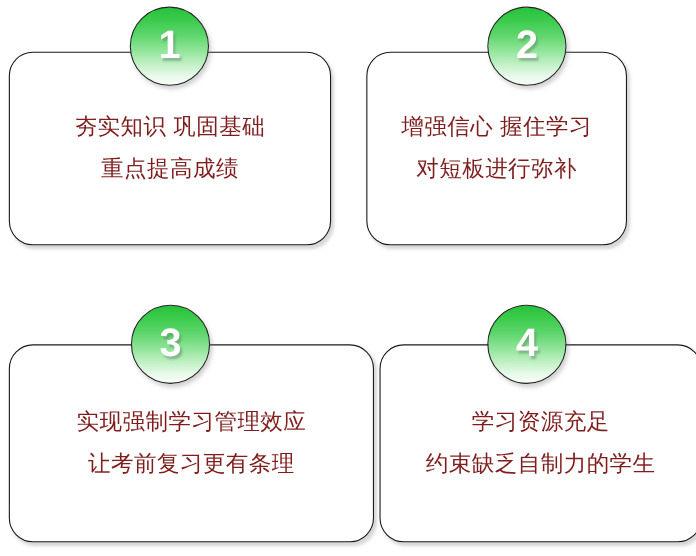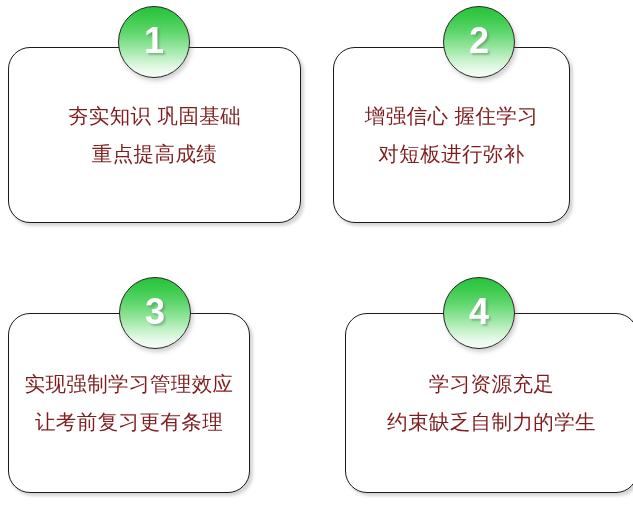--- a/index.html
+++ b/index.html
@@ -76,21 +76,21 @@
     color: #ffffff;
     line-height: 1;
     text-shadow: 2px 2px 2px rgba(90,120,95,0.45);
     transform: translateY(-1px);
     font-family: "Liberation Sans", "DejaVu Sans", sans-serif;
   }
 
   
   .card-1 { left: 8px;   top: 47px;  width: 293px; height: 176px; }
   .card-2 { left: 333px; top: 47px;  width: 237px; height: 176px; }
-  .card-3 { left: 8px;   top: 313px; width: 242px; height: 180px; }
+  .card-3 { left: 8px;   top: 313px; width: 332px; height: 180px; }
   .card-4 { left: 333px; top: 313px; width: 293px; height: 180px; margin-left: 12px; }
 
   .badge-1 { left: 118px; top: 6px; }
   .badge-2 { left: 443px; top: 6px; }
   .badge-3 { left: 119px; top: 277px; }
   .badge-4 { left: 443px; top: 277px; }
 </style>
 </head>
 <body>
 

